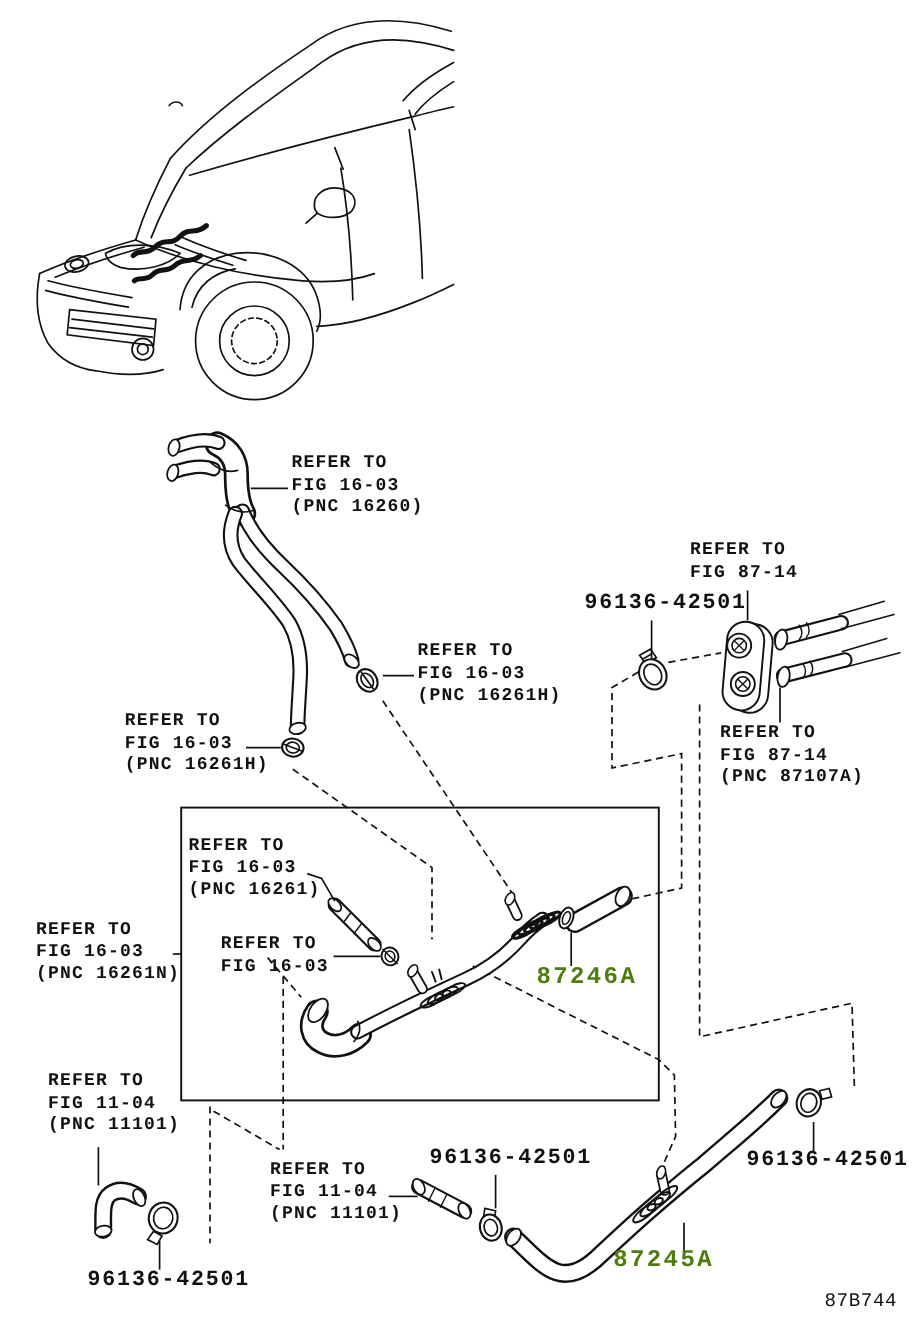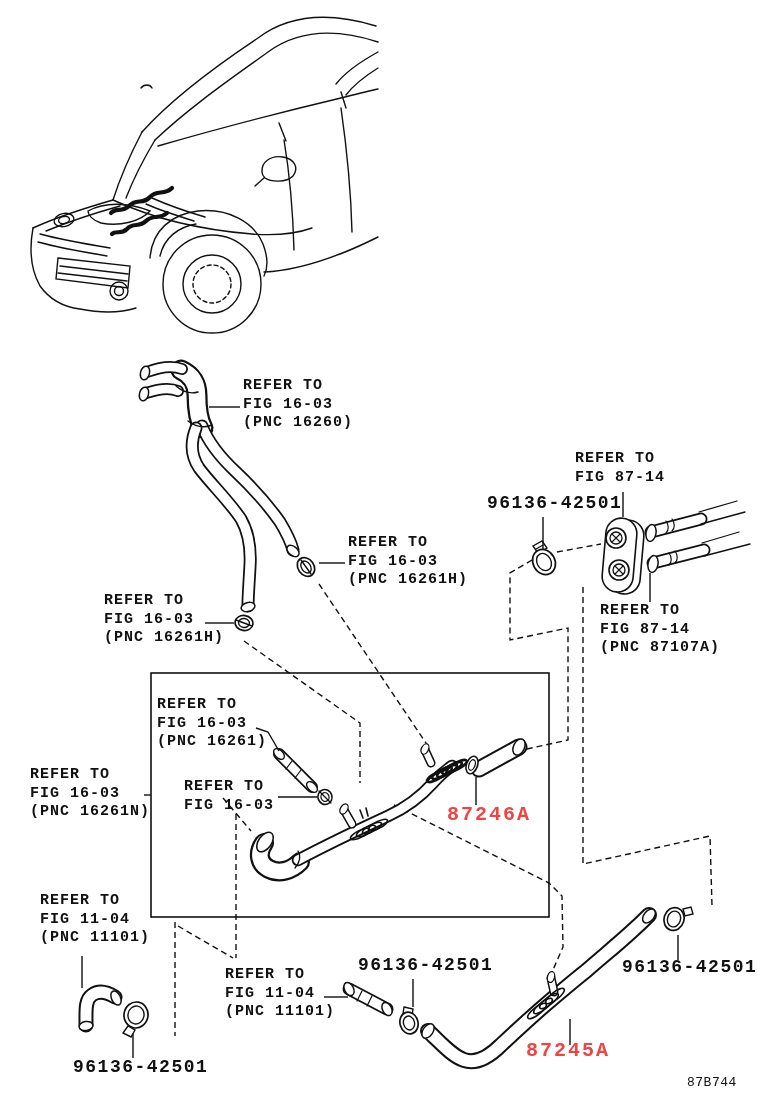--- a/index.html
+++ b/index.html
@@ -10,26 +10,26 @@
   #art{position:absolute;left:0;top:0;}
   .lbl{
     position:absolute;white-space:pre;color:#111;
     font-size:15px;font-weight:bold;line-height:18.5px;letter-spacing:1px;
   }
   .pn{
     position:absolute;white-space:pre;color:#111;
     font-size:18px;font-weight:bold;line-height:19px;letter-spacing:1.5px;
   }
   .pn-big{
-    position:absolute;white-space:pre;color:#ef4444;
+    position:absolute;white-space:pre;color:#4d7c0f;
     font-size:20px;font-weight:bold;line-height:22px;letter-spacing:2px;
   }
   .code{
     position:absolute;white-space:pre;color:#111;
-    font-size:13px;font-weight:normal;letter-spacing:0.5px;text-align:center;
+    font-size:16px;font-weight:normal;letter-spacing:0.5px;text-align:center;
   }
 </style>
 </head>
 <body>
 
 <div id="canvas">
 
 <svg id="art" width="760" height="1112" viewBox="0 0 760 1112">
 
   <g stroke="#111" stroke-width="1.4" fill="none" stroke-dasharray="6 4">
@@ -284,17 +284,17 @@
 FIG 16-03
 (PNC 16261N)</div>
 <div class="lbl" style="left:40px;top:892px">REFER TO
 FIG 11-04
 (PNC 11101)</div>
 <div class="pn" style="left:73px;top:1058px">96136-42501</div>
 <div class="lbl" style="left:225px;top:966px">REFER TO
 FIG 11-04
 (PNC 11101)</div>
 <div class="pn" style="left:358px;top:956px">96136-42501</div>
-<div class="pn-big" style="left:526px;top:1040px">87245A</div>
+<div class="pn-big" style="left:511px;top:1040px">87245A</div>
 <div class="pn" style="left:622px;top:958px">96136-42501</div>
 <div class="code" style="left:687px;top:1075px">87B744</div>
 
 </div>
 
 </body></html>

